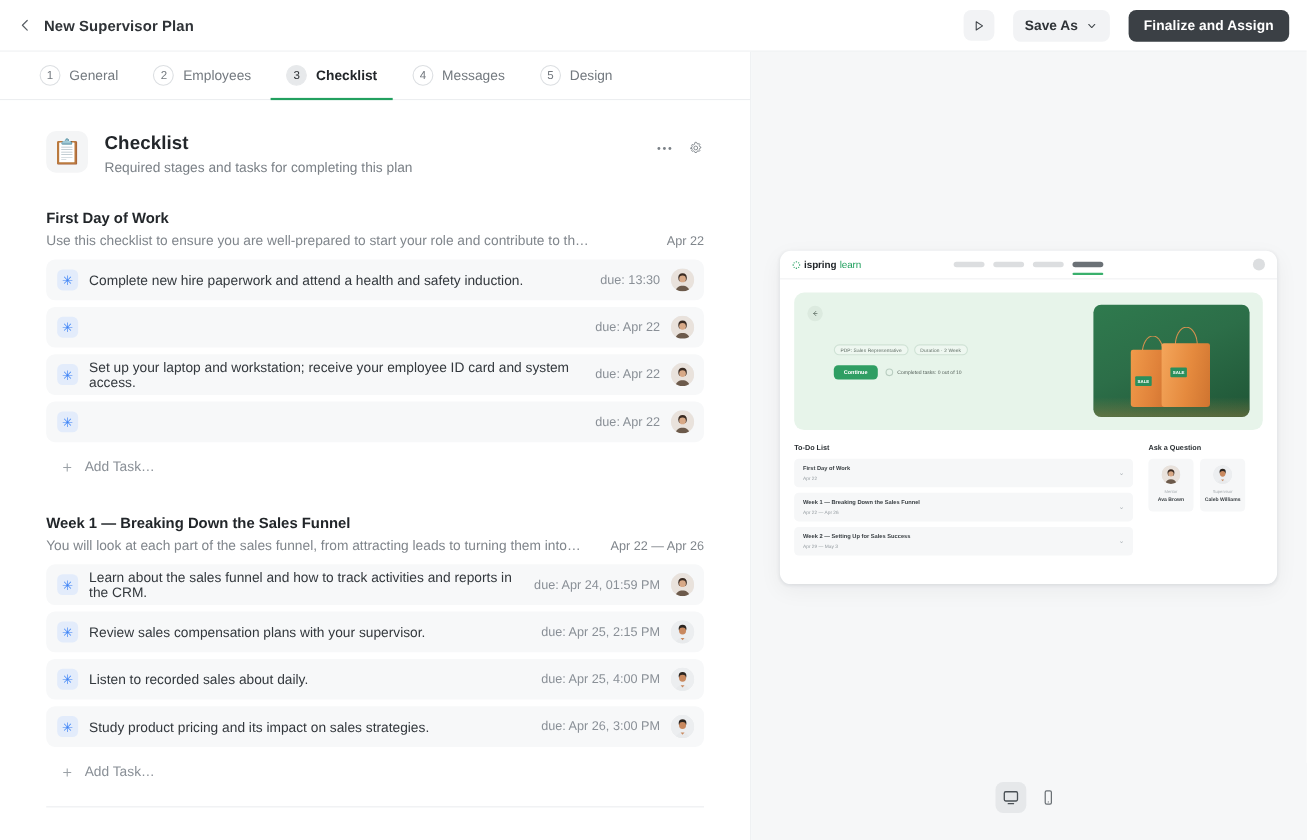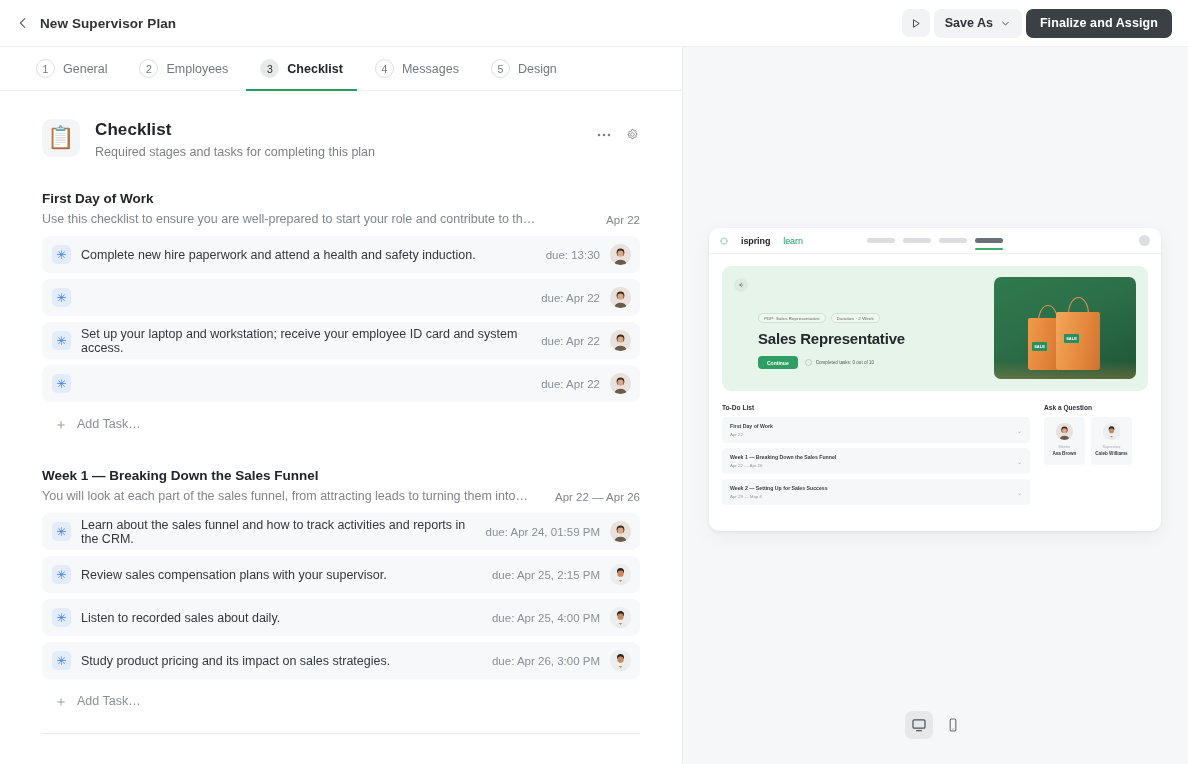--- a/index.html
+++ b/index.html
@@ -18,21 +18,21 @@
     display: flex; align-items: center;
     padding: 0 16px 0 10px;
     background: #fff;
     border-bottom: 1px solid #eceef0;
   }
   .back-btn {
     width: 26px; height: 26px; display: flex; align-items: center; justify-content: center;
     border-radius: 6px; cursor: pointer; color: #5b6166;
   }
   .plan-title { font-size: 13.5px; font-weight: 600; color: #2f3337; margin-left: 4px; letter-spacing: .1px;}
-  .topbar-right { margin-left: auto; display: flex; align-items: center; gap: 4px; }
+  .topbar-right { margin-left: auto; display: flex; align-items: center; gap: 17px; }
   .icon-btn-sq {
     width: 28px; height: 28px; border-radius: 7px; background: #f2f3f5;
     display: flex; align-items: center; justify-content: center; cursor: pointer;
     color: #3f4448;
   }
   .save-as {
     height: 29px; border-radius: 7px; background: #f2f3f5;
     display: flex; align-items: center; gap: 7px; padding: 0 11px;
     font-size: 12.5px; font-weight: 600; color: #2f3337; cursor: pointer;
   }
@@ -122,21 +122,21 @@
   .preview-card {
     position: absolute; left: 26px; top: 181px;
     width: 452px; height: 303px; background: #fff; border-radius: 10px;
     box-shadow: 0 1px 3px rgba(16,24,40,.07), 0 6px 20px rgba(16,24,40,.05);
     overflow: hidden;
   }
   .pv-head {
     height: 26px; display: flex; align-items: center; padding: 0 11px;
     border-bottom: 1px solid #f0f1f2; position: relative;
   }
-  .pv-logo { display: flex; align-items: center; gap: 13px; font-size: 9px; font-weight: 700; color: #22262a; letter-spacing: -.1px;}
+  .pv-logo { display: flex; align-items: center; gap: 3px; font-size: 9px; font-weight: 700; color: #22262a; letter-spacing: -.1px;}
   .pv-logo .lg { color: #22a05f; font-weight: 400; }
   .pv-nav { position: absolute; left: 50%; transform: translateX(-50%); display: flex; gap: 8px; align-items: flex-end; }
   .pv-pill { width: 28px; height: 5px; border-radius: 3px; background: #dcdee0; }
   .pv-pill.act { background: #6b7176; position: relative; }
   .pv-pill.act::after { content:""; position: absolute; left:0; right:0; bottom:-7px; height:2px; background:#39b06c; border-radius:2px;}
   .pv-avatar { margin-left: auto; width: 11px; height: 11px; border-radius: 50%; background: #dcdee0; }
 
   .pv-hero {
     margin: 12px 13px 0 13px; height: 125px; border-radius: 9px;
     background: #e7f4ea; position: relative; padding: 12px;
@@ -467,21 +467,20 @@
             <svg width="6" height="6" viewBox="0 0 12 12">
               <path d="M7.5 2L3.5 6l4 4M3.5 6h6" fill="none" stroke="#4d5b52" stroke-width="1.2" stroke-linecap="round" stroke-linejoin="round"></path>
             </svg>
           </div>
 
           <div class="pv-badges">
             <span class="pv-badge">PDP: Sales Representative</span>
             <span class="pv-badge">Duration · 2 Week</span>
           </div>
 
-          <div class="pv-h1">Sales Representative</div>
 
           <div class="pv-ctarow">
             <div class="pv-cta">
               <span>Continue</span>
             </div>
             <div class="pv-prog">
               <span class="ring"></span>
               <span>Completed tasks: 0 out of 10</span>
             </div>
           </div>

